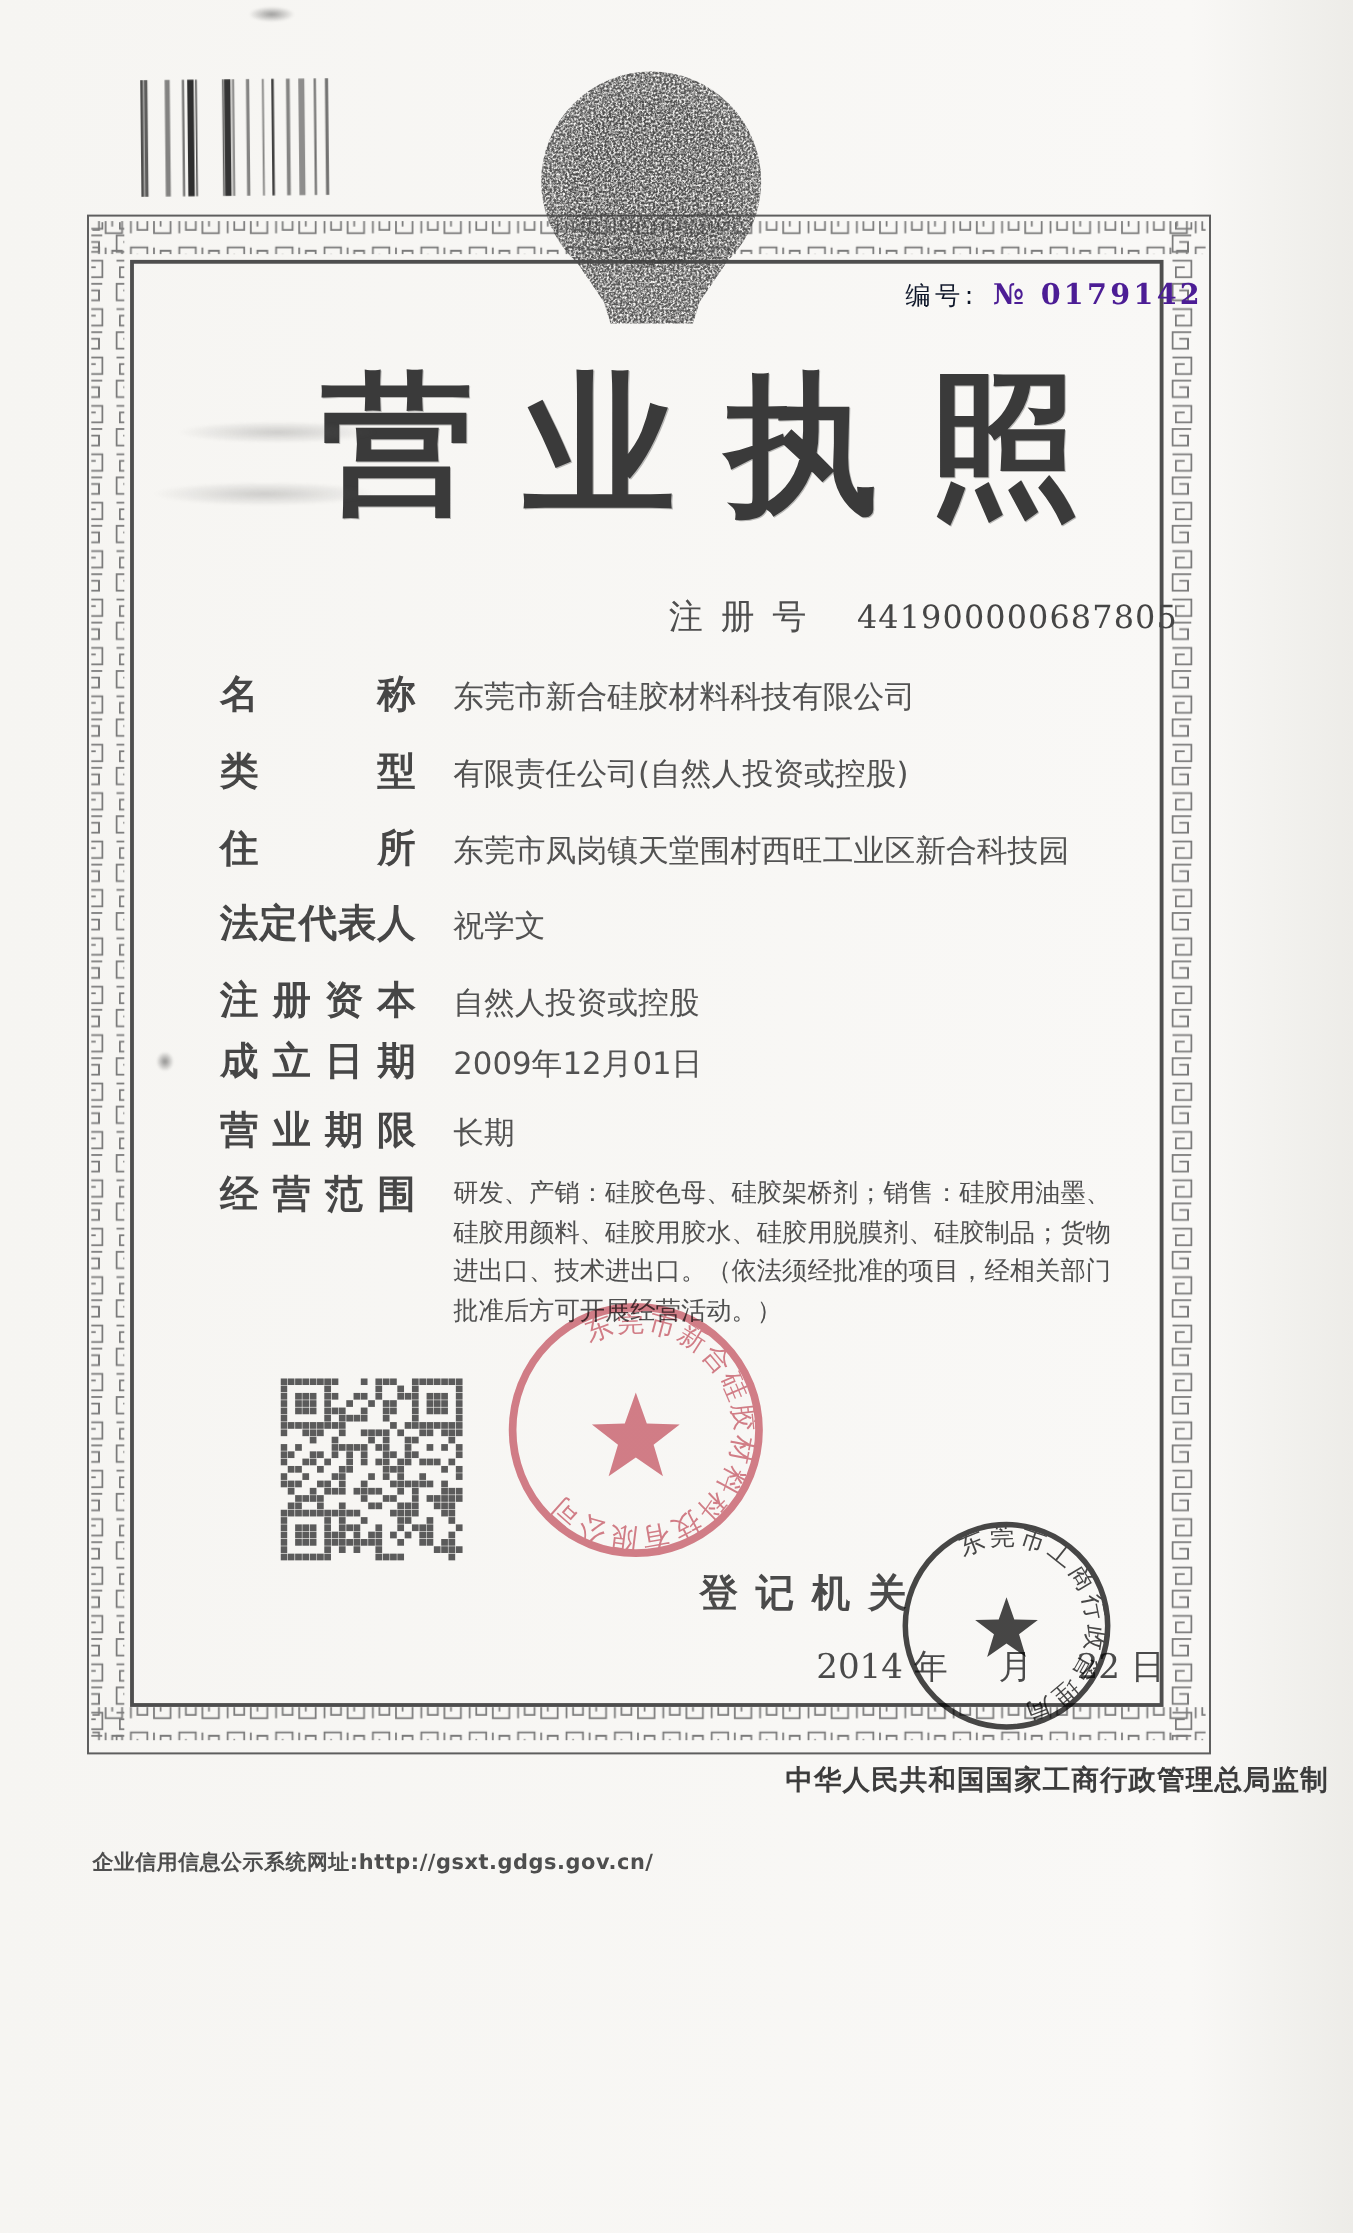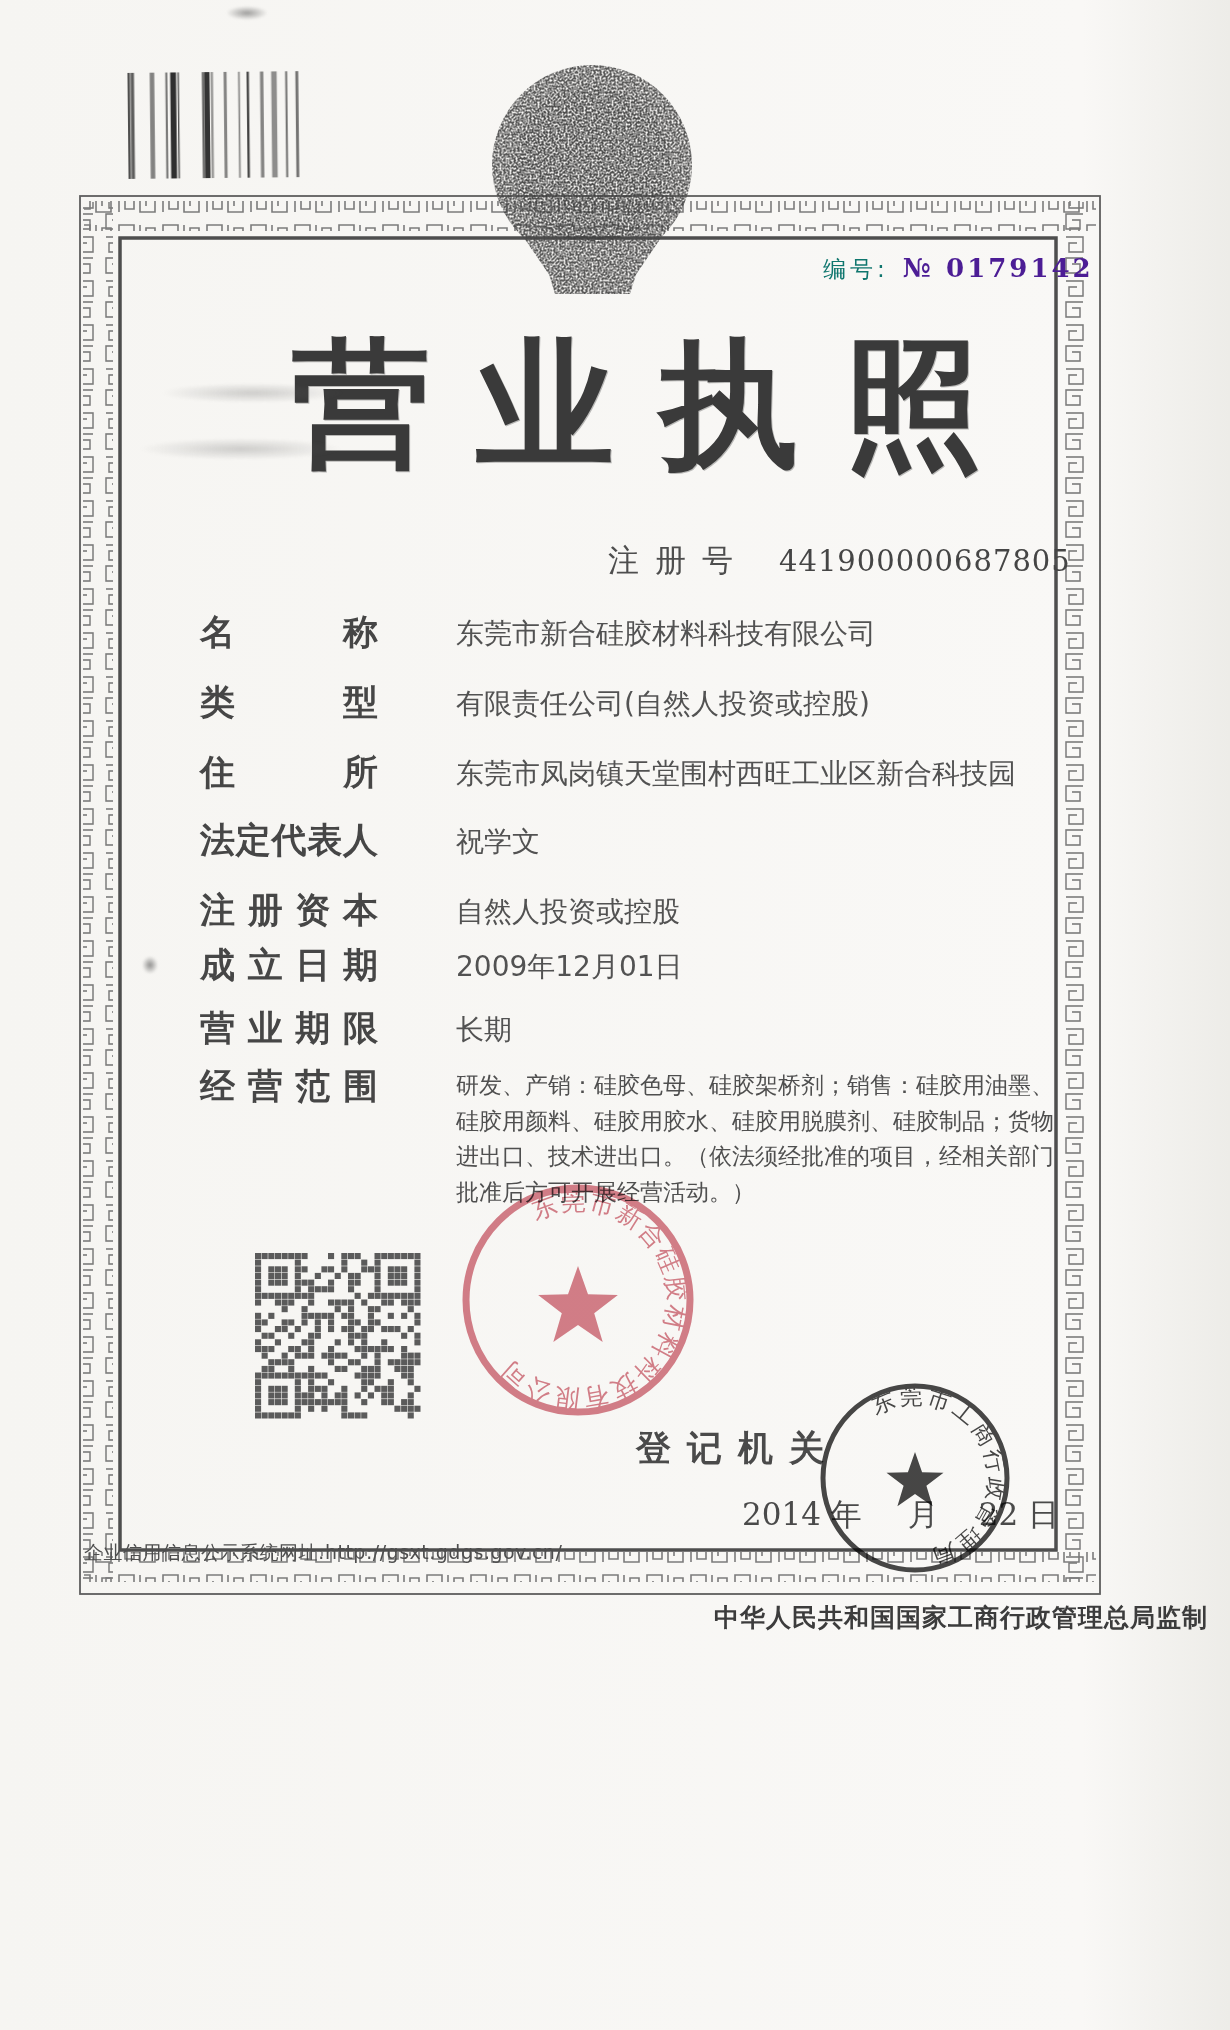--- a/index.html
+++ b/index.html
@@ -8,46 +8,46 @@
     background:linear-gradient(90deg,#f6f5f2 0%,#f9f8f6 88%,#edecE8 100%);
     font-family:"DejaVu Sans",sans-serif;color:#3f3f3f;
   }
   .abs{position:absolute;}
   
   #barcode{left:128px;top:70px;width:178px;height:112px;z-index:3;filter:blur(.4px);transform:rotate(-.6deg);}
   #emblem{left:480px;top:62px;width:225px;height:238px;z-index:3;}
   #frame{left:70px;top:188px;width:1040px;height:1416px;z-index:1;}
   
   .serial-row{left:823px;top:253px;z-index:2;display:flex;align-items:baseline;gap:14px;}
-  .serial-label{font-size:23px;letter-spacing:4px;color:#0f766e;text-align:right;}
+  .serial-label{font-size:23px;letter-spacing:4px;color:#0f172a;text-align:right;}
   .serial-no{font-family:"DejaVu Serif",serif;font-weight:bold;font-size:26px;letter-spacing:3px;color:#4c1d95;}
   
   .doc-title{left:292px;top:336px;z-index:2;font-size:138px;font-weight:bold;color:#3a3a3a;
     letter-spacing:46px;line-height:1;text-shadow:1px 1px 0 rgba(70,70,70,.35);white-space:nowrap;}
   
   .regno-row{left:608px;top:540px;z-index:2;display:flex;align-items:baseline;gap:30px;}
   .regno-label{font-size:31px;letter-spacing:16px;color:#4e4e4e;font-weight:500;white-space:nowrap;}
   .regno-number{font-family:"DejaVu Serif",serif;font-size:29px;letter-spacing:1px;color:#454545;}
   
-  .frow{position:absolute;left:200px;z-index:2;display:flex;align-items:flex-start;gap:44px;}
+  .frow{position:absolute;left:200px;z-index:2;display:flex;align-items:flex-start;}
   .flabel{width:178px;font-size:35px;font-weight:600;color:#464646;
     text-align:justify;text-align-last:justify;line-height:1.15;flex:none;}
   .fvalue{margin-left:34px;font-size:28px;color:#525252;line-height:1.3;padding-top:4px;white-space:nowrap;}
   .fvalue.wrap{white-space:normal;width:612px;font-size:23px;line-height:1.55;padding-top:2px;color:#4f4f4f;}
   
   #qr{left:255px;top:1253px;width:166px;height:166px;z-index:2;opacity:.82;}
   #company-seal{left:458px;top:1180px;width:240px;height:240px;z-index:5;opacity:.72;mix-blend-mode:multiply;}
   #registry-seal{left:815px;top:1378px;width:200px;height:200px;z-index:6;opacity:.88;mix-blend-mode:multiply;}
   
   .registrar-label{left:636px;top:1425px;z-index:2;font-size:35px;font-weight:600;letter-spacing:16px;color:#4a4a4a;white-space:nowrap;}
   .date-row{left:742px;top:1494px;z-index:2;display:flex;align-items:baseline;font-size:31px;color:#4a4a4a;}
   .date-row .gap1{width:46px;} .date-row .gap2{width:40px;}
   .date-part{font-family:"DejaVu Serif",serif;white-space:nowrap;}
   
-  .footer-left{left:84px;top:1540px;font-size:19px;color:#4e4e4e;letter-spacing:.5px;z-index:2;}
+  .footer-left{left:84px;top:1680px;font-size:19px;color:#4e4e4e;letter-spacing:.5px;z-index:2;font-weight:bold;}
   .footer-right{left:698px;top:1601px;font-size:25px;font-weight:600;color:#3c3c3c;letter-spacing:1px;z-index:2;margin-left:16px;}
   
   .artifact{position:absolute;z-index:2;filter:blur(1px);
     background:radial-gradient(ellipse at center,rgba(100,100,100,.28),rgba(120,120,120,0) 70%);}
   .a1{left:160px;top:383px;width:185px;height:20px;}
   .a2{left:138px;top:438px;width:205px;height:22px;}
   .a3{left:226px;top:6px;width:42px;height:14px;background:radial-gradient(ellipse at center,rgba(70,70,70,.5),transparent 70%);}
   .a4{left:142px;top:956px;width:16px;height:18px;background:radial-gradient(ellipse at center,rgba(60,60,60,.55),transparent 70%);}
 </style>
 </head>

